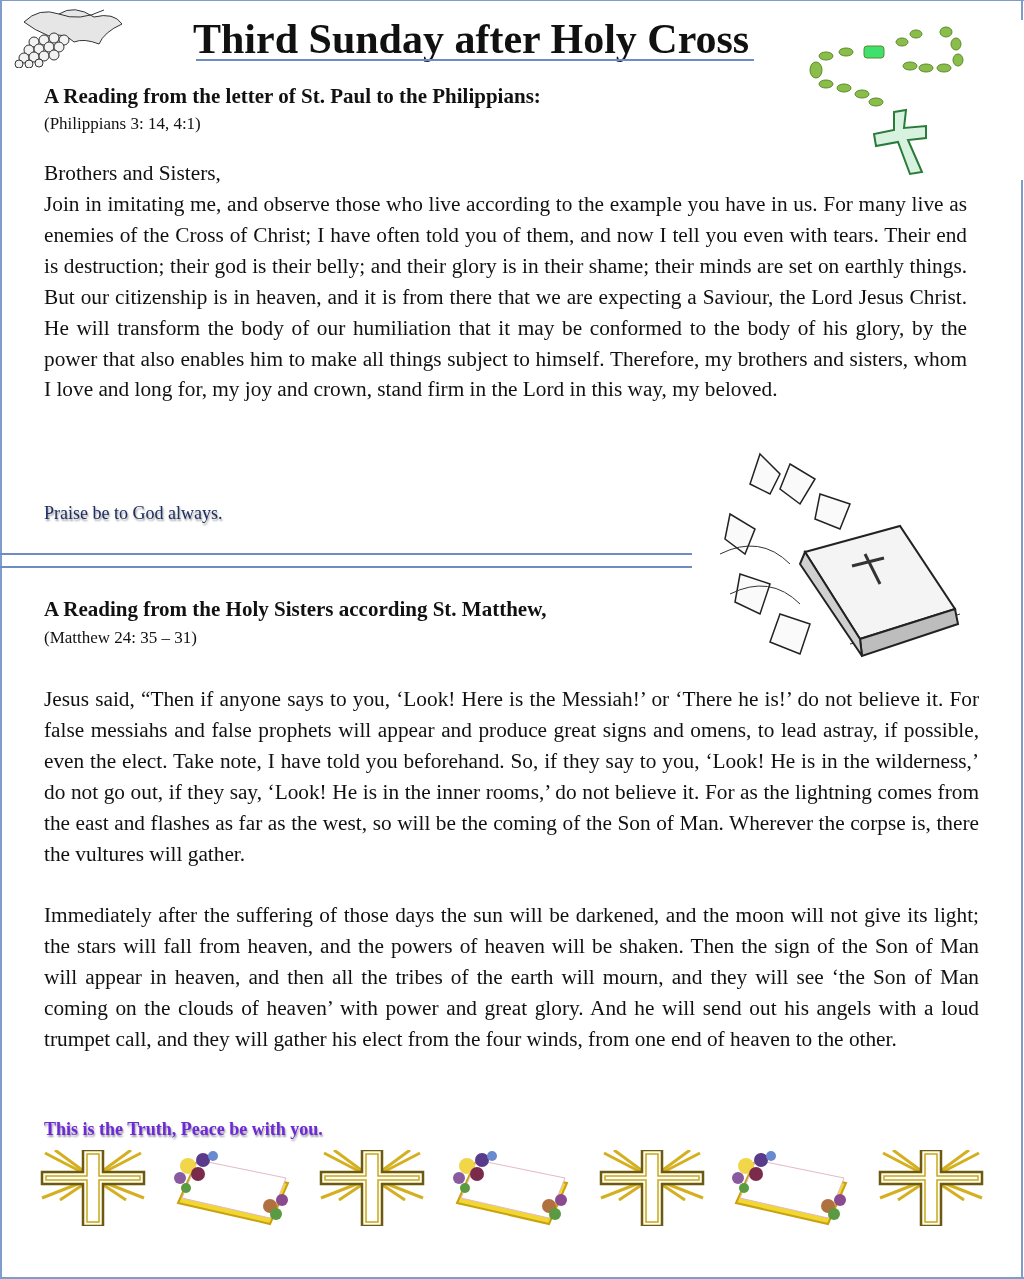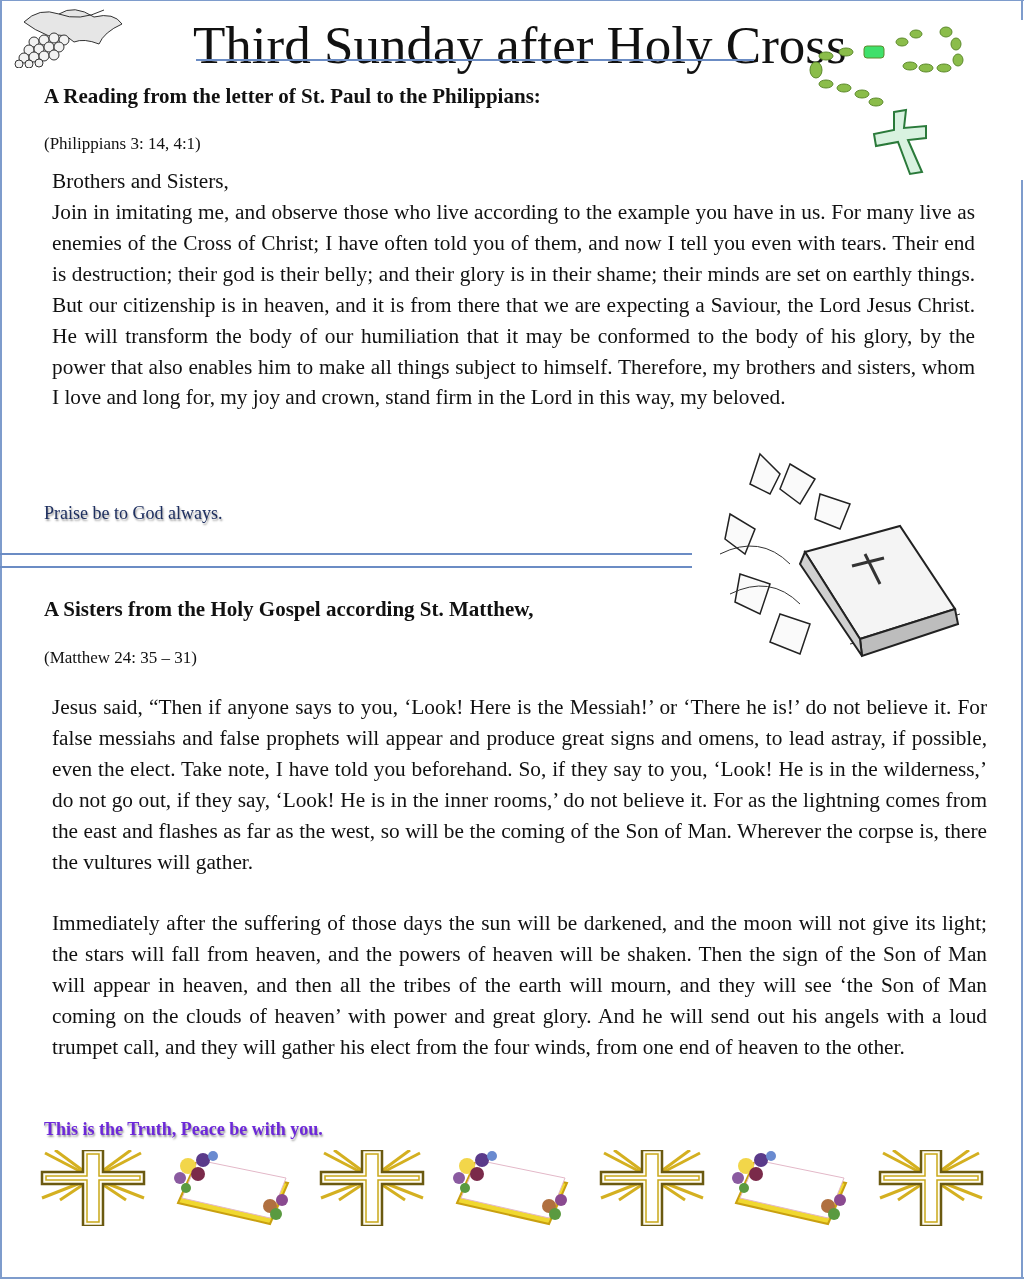--- a/index.html
+++ b/index.html
@@ -6,27 +6,27 @@
   body { width: 1024px; height: 1279px; position: relative; overflow: hidden;
          font-family: "Liberation Serif", "DejaVu Serif", serif; color: #111; }
 
   
   .frame-left { position: absolute; left: 0; top: 0; width: 2px; height: 1279px; background: #7e9ccc; }
   .frame-top { position: absolute; left: 0; top: 0; width: 1024px; height: 1px; background: #7e9ccc; }
   .frame-bottom { position: absolute; left: 0; top: 1277px; width: 1024px; height: 2px; background: #7e9ccc; }
   .frame-right { position: absolute; left: 1021px; top: 180px; width: 2px; height: 1099px; background: #7e9ccc; }
   .frame-right-top { position: absolute; left: 1021px; top: 0; width: 2px; height: 20px; background: #7e9ccc; }
 
-  .title { position: absolute; left: 190px; top: 12px; margin: 3px; font-size: 53px; font-weight: normal; letter-spacing: 0px; white-space: nowrap; }
+  .title { position: absolute; left: 190px; top: 12px; margin: 3px; font-size: 42px; font-weight: bold; letter-spacing: 0px; white-space: nowrap; }
   .title-rule { position: absolute; left: 196px; top: 59px; width: 558px; height: 2px; background: #6b8cc4; }
 
   .heading { position: absolute; left: 44px; font-size: 21px; font-weight: bold; margin: 0; white-space: nowrap; }
-  .ref { position: absolute; left: 44px; font-size: 17px; white-space: nowrap; margin-top: 20px; }
-
-  .para { position: absolute; left: 44px; font-size: 21.3px; line-height: 30.9px; text-align: justify; margin: 8px; }
+  .ref { position: absolute; left: 44px; font-size: 17px; white-space: nowrap; }
+
+  .para { position: absolute; left: 44px; font-size: 21.3px; line-height: 30.9px; text-align: justify; margin: 0; }
 
   .closing { position: absolute; left: 44px; font-size: 18px; white-space: nowrap; color: #1f3060; text-shadow: 1px 2px 2px #9a9a9a; }
   .closing.bold { font-weight: bold; color: #6d28d9; }
 
   .divider { position: absolute; left: 0; width: 692px; height: 2px; background: #6b8cc4; }
 
   
   .img { position: absolute; }
   .border-strip { position: absolute; left: 40px; top: 1148px; width: 944px; height: 80px; display: flex; justify-content: space-between; align-items: center; }
 </style>
@@ -117,21 +117,21 @@
     <path d="M105 118 L200 92 L255 175 L160 205 Z" fill="#f4f4f4"></path>
     <path d="M160 205 L255 175 L258 190 L162 222 Z" fill="#bdbdbd"></path>
     <path d="M105 118 L160 205 L162 222 L100 130 Z" fill="#d0d0d0"></path>
   </g>
   <g stroke="#333" stroke-width="3">
     <line x1="165" y1="120" x2="180" y2="150"></line>
     <line x1="152" y1="132" x2="184" y2="124"></line>
   </g>
 </svg>
 
-<h2 class="heading" style="top:597px">A Sisters from the Holy Gospel according St. Matthew,</h2>
+<h2 class="heading" style="top:597px">A Reading from the Holy Sisters according St. Matthew,</h2>
 <div class="ref" style="top:628px">(Matthew 24: 35 – 31)</div>
 
 <p class="para" style="top:684px;width:935px">Jesus said, “Then if anyone says to you, ‘Look! Here is the Messiah!’ or ‘There he is!’ do not believe it. For false messiahs and false prophets will appear and produce great signs and omens, to lead astray, if possible, even the elect. Take note, I have told you beforehand. So, if they say to you, ‘Look! He is in the wilderness,’ do not go out, if they say, ‘Look! He is in the inner rooms,’ do not believe it. For as the lightning comes from the east and flashes as far as the west, so will be the coming of the Son of Man. Wherever the corpse is, there the vultures will gather.</p>
 <p class="para" style="top:900px;width:935px">Immediately after the suffering of those days the sun will be darkened, and the moon will not give its light; the stars will fall from heaven, and the powers of heaven will be shaken. Then the sign of the Son of Man will appear in heaven, and then all the tribes of the earth will mourn, and they will see ‘the Son of Man coming on the clouds of heaven’ with power and great glory. And he will send out his angels with a loud trumpet call, and they will gather his elect from the four winds, from one end of heaven to the other.</p>
 
 <div class="closing bold" style="top:1119px">This is the Truth, Peace be with you.</div>
 
 <div class="border-strip">
   <svg width="106" height="76" viewBox="0 0 106 76">
     <g stroke="#d4b020" stroke-width="3">

